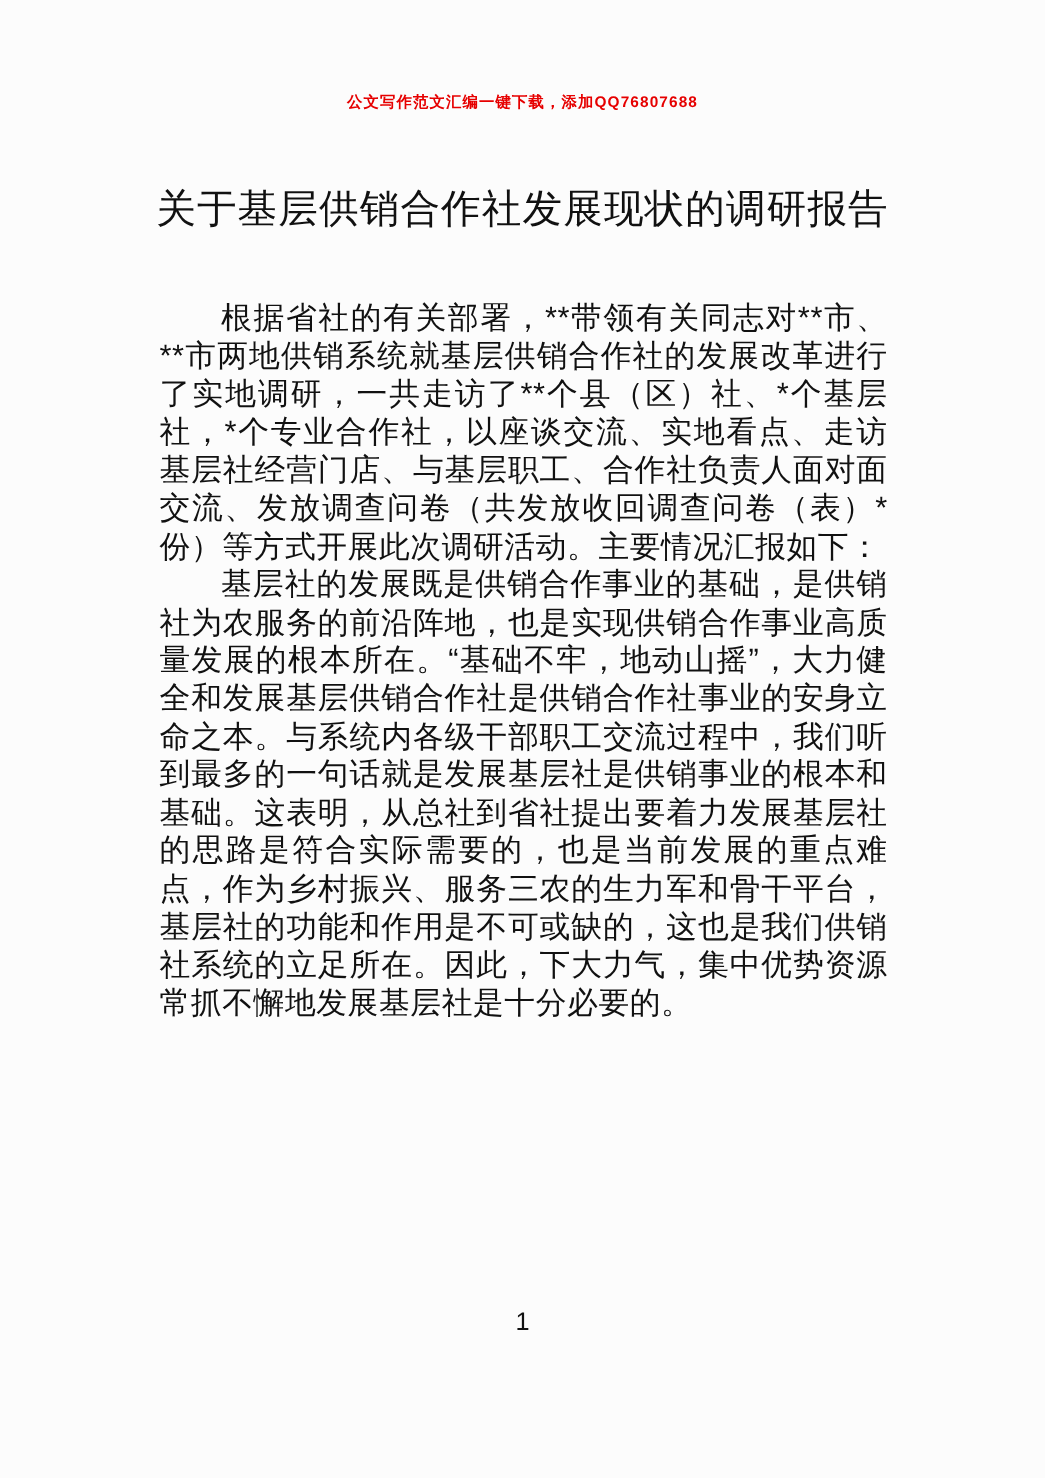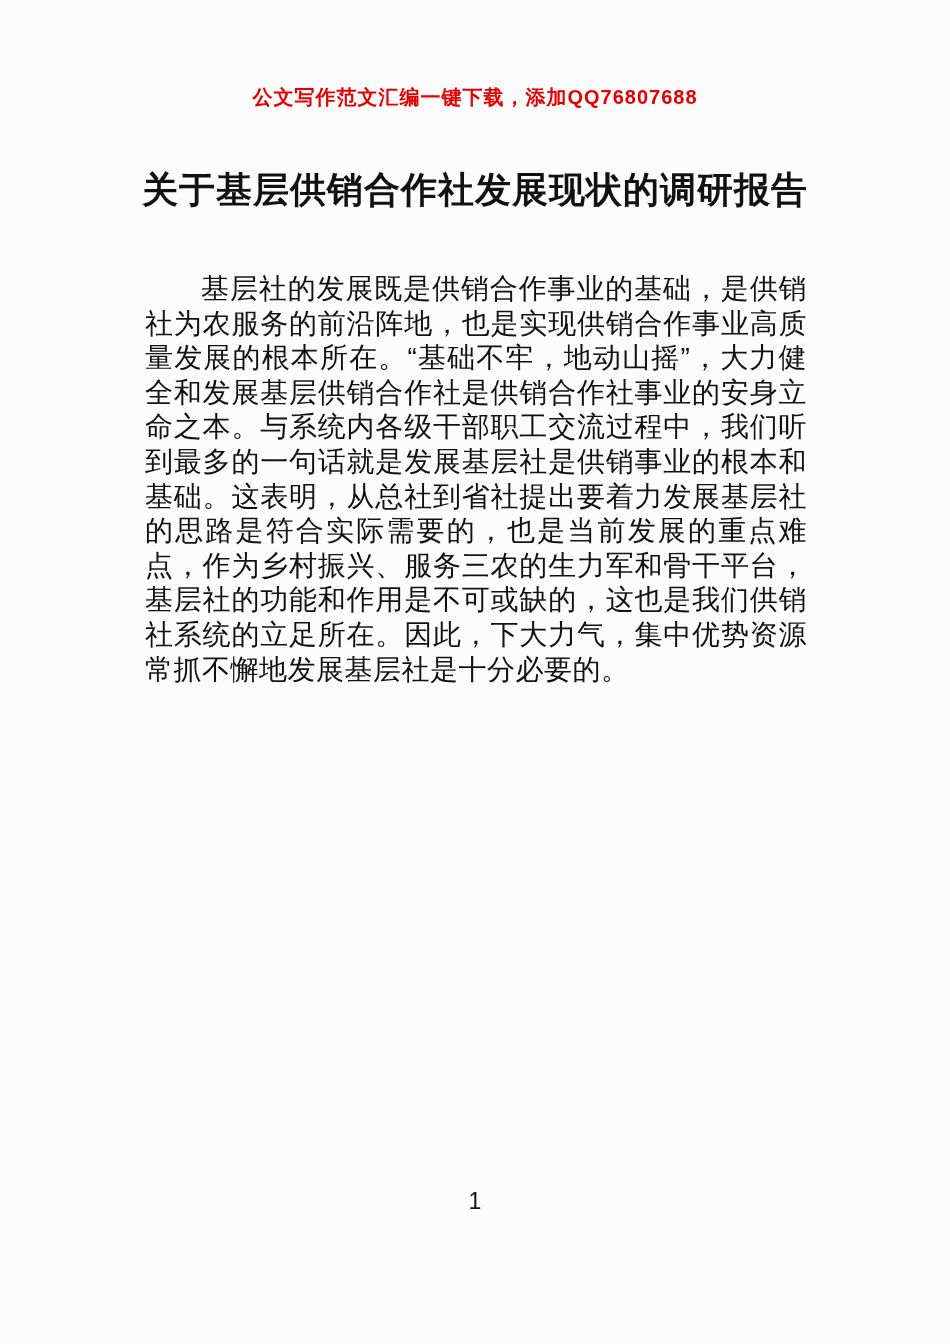--- a/index.html
+++ b/index.html
@@ -20,33 +20,33 @@
     height: 1344px;
     background: #fcfcfc;
   }
   .notice {
     position: absolute;
     top: 84px;
     left: 0;
     width: 100%;
     text-align: center;
     color: #e60000;
-    font-size: 20px;
+    font-size: 14px;
     font-weight: bold;
     letter-spacing: 1px;
   }
   .doc-title {
     position: absolute;
     top: 166px;
     left: 0;
     width: 100%;
     margin: 0;
     text-align: center;
     font-size: 36px;
-    font-weight: bold;
+    font-weight: normal;
     letter-spacing: 1px;
     color: #111111;
   }
   .doc-body {
     position: absolute;
     top: 272px;
     left: 145px;
     width: 662px;
     font-size: 28px;
     line-height: 34.6px;
@@ -71,18 +71,19 @@
 </head>
 <body>
 
 <div class="page">
 
   <div class="notice">公文写作范文汇编一键下载，添加QQ76807688</div>
 
   <h1 class="doc-title">关于基层供销合作社发展现状的调研报告</h1>
 
   <div class="doc-body">
+    <p class="para">根据省社的有关部署，**带领有关同志对**市、**市两地供销系统就基层供销合作社的发展改革进行了实地调研，一共走访了**个县（区）社、*个基层社，*个专业合作社，以座谈交流、实地看点、走访基层社经营门店、与基层职工、合作社负责人面对面交流、发放调查问卷（共发放收回调查问卷（表）*份）等方式开展此次调研活动。主要情况汇报如下：</p>
     <p class="para">基层社的发展既是供销合作事业的基础，是供销社为农服务的前沿阵地，也是实现供销合作事业高质量发展的根本所在。“基础不牢，地动山摇”，大力健全和发展基层供销合作社是供销合作社事业的安身立命之本。与系统内各级干部职工交流过程中，我们听到最多的一句话就是发展基层社是供销事业的根本和基础。这表明，从总社到省社提出要着力发展基层社的思路是符合实际需要的，也是当前发展的重点难点，作为乡村振兴、服务三农的生力军和骨干平台，基层社的功能和作用是不可或缺的，这也是我们供销社系统的立足所在。因此，下大力气，集中优势资源常抓不懈地发展基层社是十分必要的。</p>
   </div>
 
   <div class="page-number">1</div>
 
 </div>
 
 </body></html>

